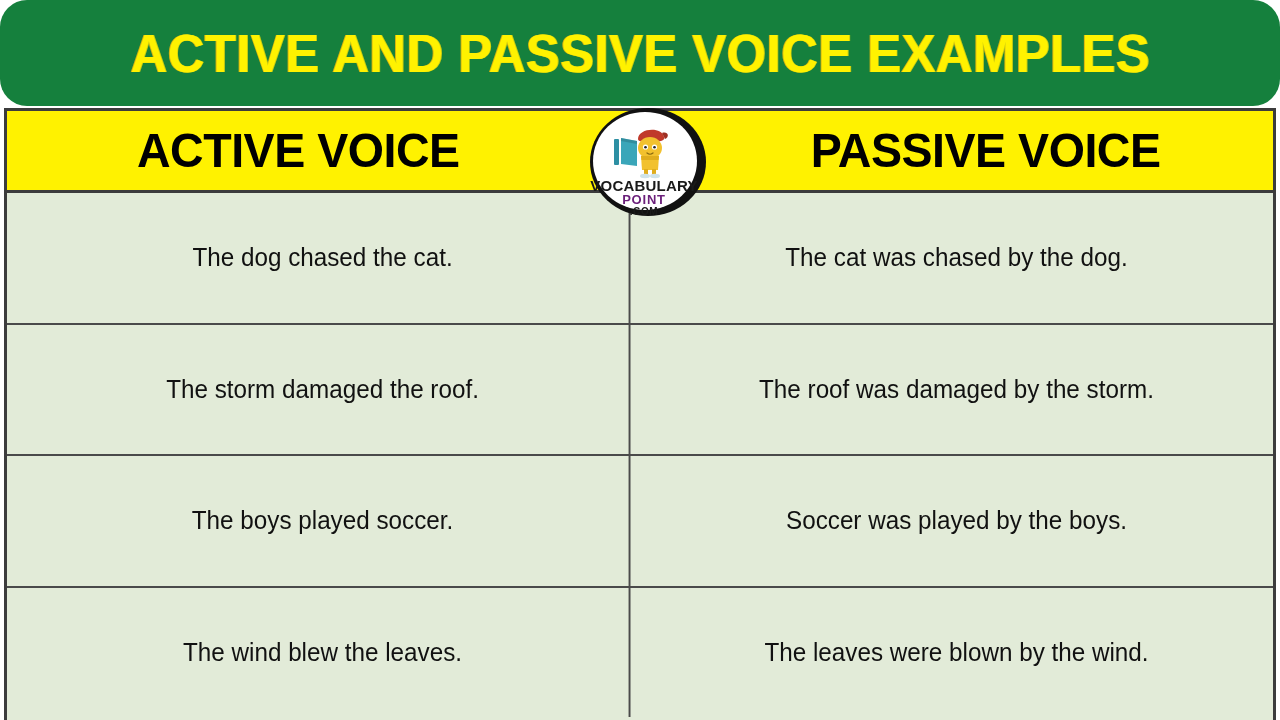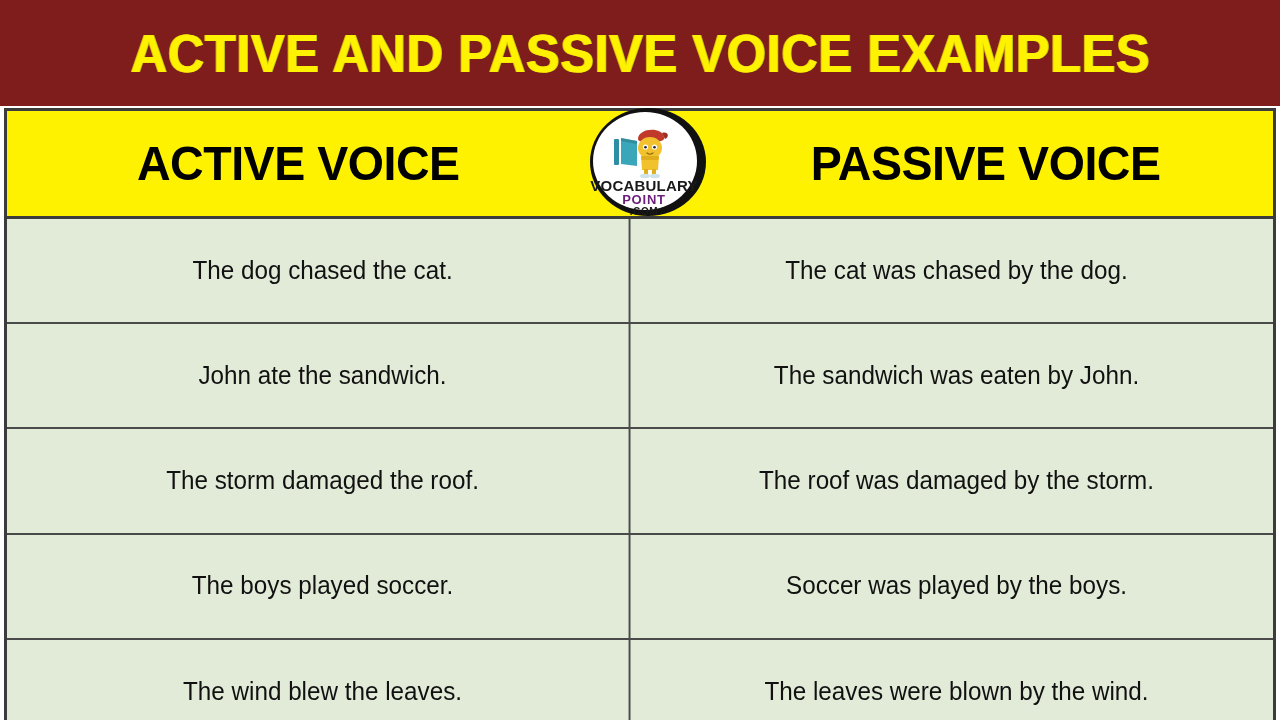--- a/index.html
+++ b/index.html
@@ -23,25 +23,26 @@
     box-sizing: border-box;
   }
 
   
   .title-banner {
     position: absolute;
     left: 0;
     top: 0;
     width: 1280px;
     height: 106px;
-    background: #7f1d1d;
+    background: #15803d;
     display: flex;
     align-items: center;
     justify-content: center;
     overflow: hidden;
+    border-radius: 27px;
   }
   .title-text {
     color: #fff200;
     font-family: "Liberation Sans", sans-serif;
     font-weight: bold;
     font-size: 54px;
     letter-spacing: 0.5px;
     line-height: 1;
     white-space: nowrap;
     transform: scaleX(0.94);
@@ -59,21 +60,21 @@
     box-sizing: border-box;
     border-left: 3px solid #3c3c3c;
     border-right: 3px solid #3c3c3c;
     border-top: 3px solid #3c3c3c;
     background: #e2ebd8;
   }
 
   .head-row {
     display: flex;
     width: 100%;
-    height: 108px;
+    height: 82px;
     background: #fff200;
     border-bottom: 3px solid #3c3c3c;
     box-sizing: border-box;
     justify-content: space-between;
   }
   .head-cell {
     width: 50%;
     display: flex;
     align-items: center;
     justify-content: center;
@@ -150,24 +151,20 @@
       <div class="head-cell right">PASSIVE VOICE</div>
     </div>
 
     <div class="body-rows">
 
       <div class="row">
         <div class="cell left">The dog chased the cat.</div>
         <div class="cell right">The cat was chased by the dog.</div>
       </div>
 
-      <div class="row">
-        <div class="cell left">John ate the sandwich.</div>
-        <div class="cell right">The sandwich was eaten by John.</div>
-      </div>
 
 
       <div class="row">
         <div class="cell left">The storm damaged the roof.</div>
         <div class="cell right">The roof was damaged by the storm.</div>
       </div>
 
 
       <div class="row">
         <div class="cell left">The boys played soccer.</div>

